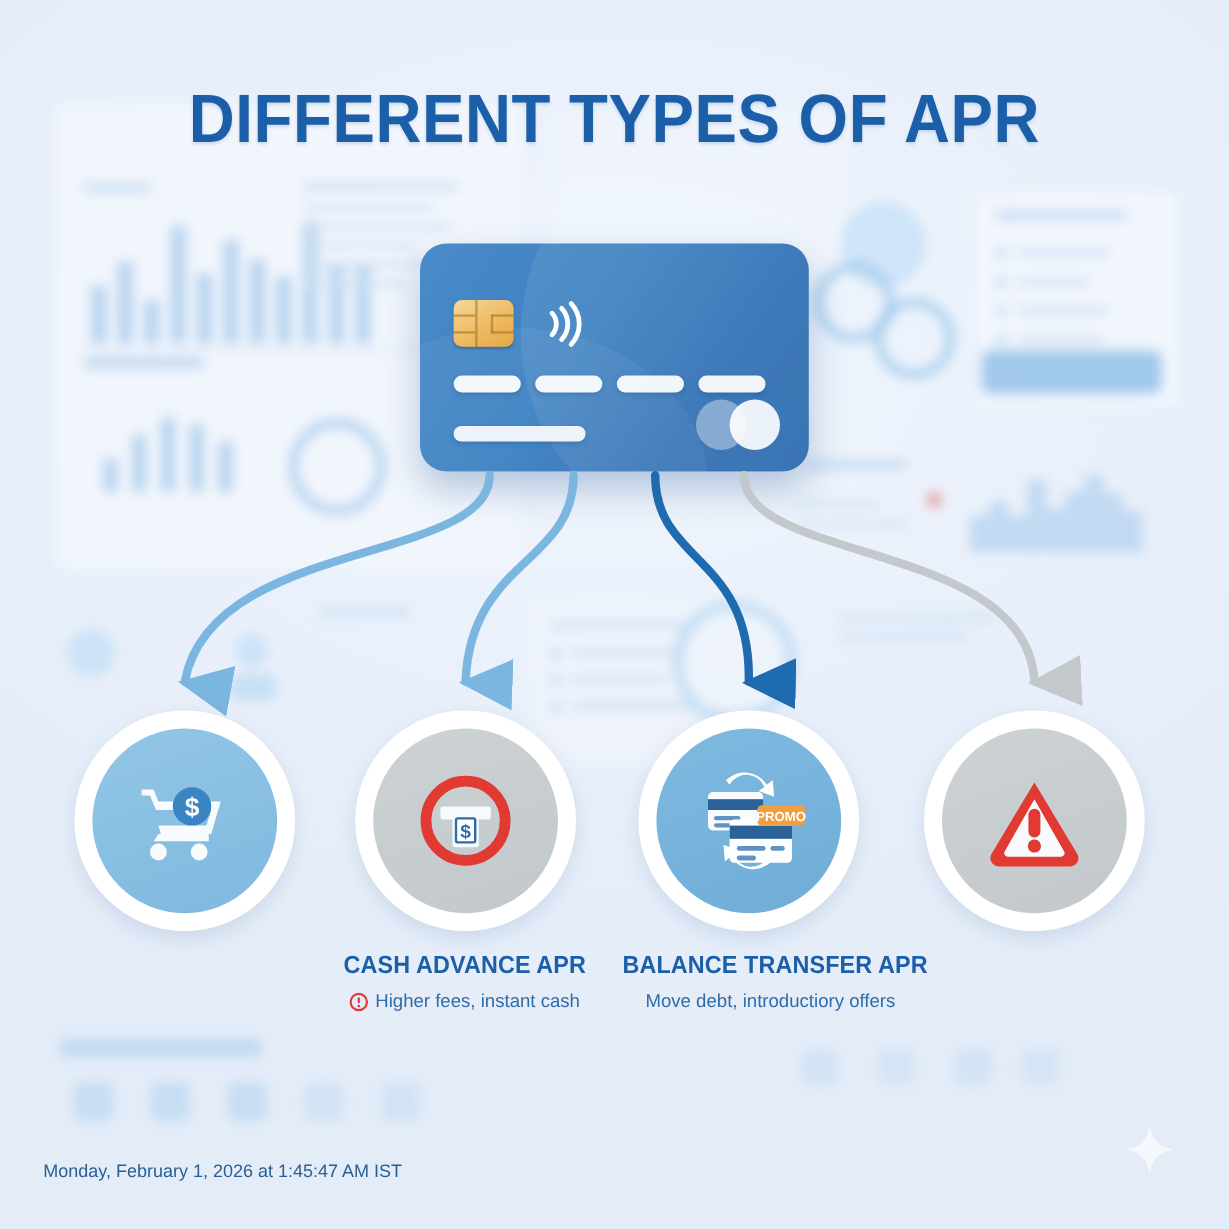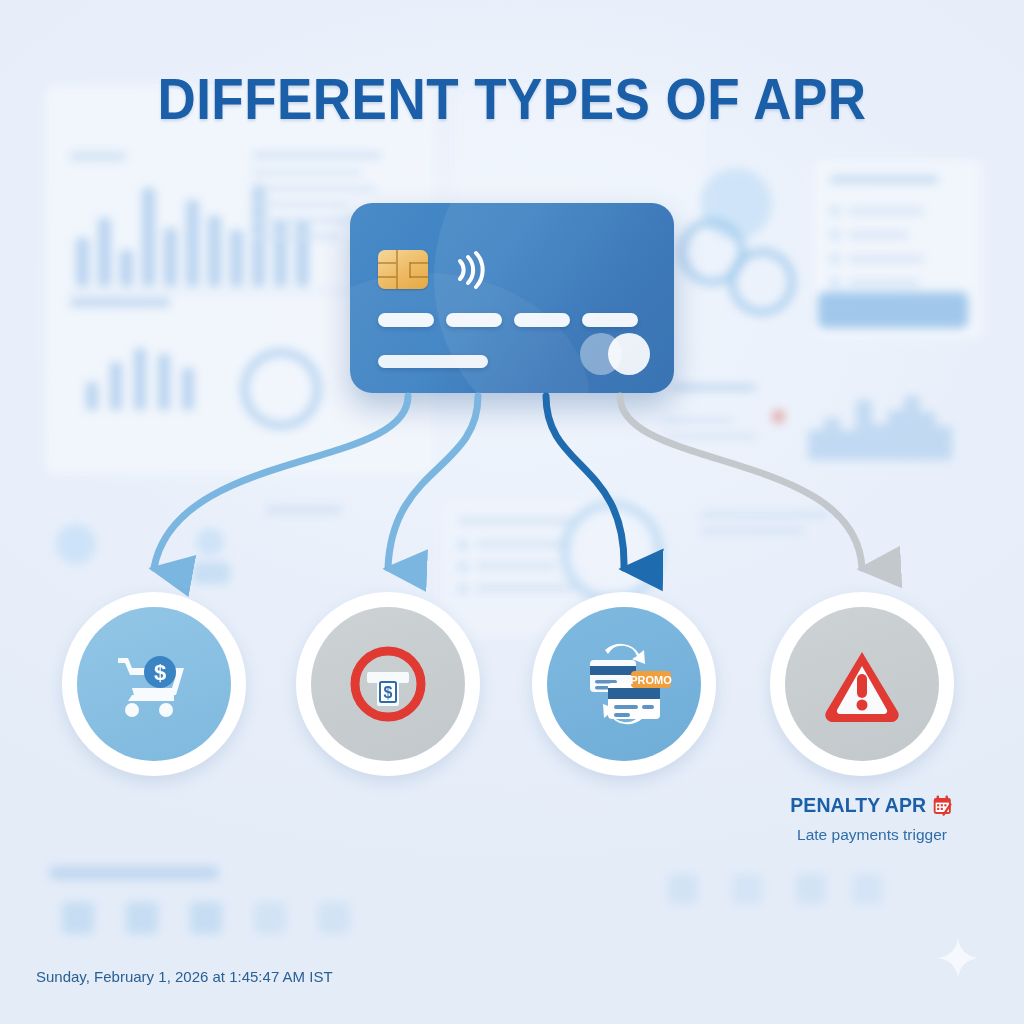--- a/index.html
+++ b/index.html
@@ -309,44 +309,39 @@
       <svg width="104" height="104" viewBox="0 0 104 104">
         <path d="M52,20 L88,80 a7 7 0 0 1 -6,10 H22 a7 7 0 0 1 -6,-10 Z" fill="#e03a33"></path>
         <path d="M52,34 L77,78 a3 3 0 0 1 -3,4 H30 a3 3 0 0 1 -3,-4 Z" fill="#f8fafb"></path>
         <rect x="47" y="42" width="10" height="24" rx="5" fill="#e03a33"></rect>
         <circle cx="52" cy="73" r="5.5" fill="#e03a33"></circle>
       </svg>
     </div>
   </div>
 
 
-
-
-  <div class="lbl" style="left:742px;width:260px;">
-    <div class="h">
-      <span>PENALTY APR</span>
-      <svg width="22" height="22" viewBox="0 0 22 22">
-        <rect x="2" y="4" width="18" height="16" rx="2.4" fill="#e03a33"></rect>
-        <rect x="4" y="8.6" width="14" height="9.4" fill="#ffffff"></rect>
-        <rect x="5" y="1.6" width="2.6" height="4" rx="1.2" fill="#e03a33"></rect>
-        <rect x="14.4" y="1.6" width="2.6" height="4" rx="1.2" fill="#e03a33"></rect>
-        <g fill="#e03a33">
-          <rect x="5.6" y="10.2" width="2.2" height="2.2"></rect>
-          <rect x="9.4" y="10.2" width="2.2" height="2.2"></rect>
-          <rect x="13.2" y="10.2" width="2.2" height="2.2"></rect>
-          <rect x="5.6" y="13.8" width="2.2" height="2.2"></rect>
-          <rect x="9.4" y="13.8" width="2.2" height="2.2"></rect>
-        </g>
-        <path d="M19.5,10.5 L12.4,20.6" stroke="#e03a33" stroke-width="2.4" stroke-linecap="round"></path>
-      </svg>
-    </div>
+  <div class="lbl" style="left:262px;">
+    <div class="h">CASH ADVANCE APR</div>
     <div class="s">
-      <span>Late payments trigger</span>
-    </div>
-  </div>
-
-  <div class="timestamp">Sunday, February 1, 2026 at 1:45:47 AM IST</div>
+      <svg width="16" height="16" viewBox="0 0 16 16">
+        <circle cx="8" cy="8" r="6.8" fill="none" stroke="#e03a33" stroke-width="1.8"></circle>
+        <rect x="7.1" y="4" width="1.8" height="5.2" rx=".9" fill="#e03a33"></rect>
+        <circle cx="8" cy="11.3" r="1.1" fill="#e03a33"></circle>
+      </svg>
+      <span>Higher fees, instant cash</span>
+    </div>
+  </div>
+
+  <div class="lbl" style="left:512px;width:260px;">
+    <div class="h">BALANCE TRANSFER APR</div>
+    <div class="s">
+      <span>Move debt, introductiory offers</span>
+    </div>
+  </div>
+
+
+  <div class="timestamp">Monday, February 1, 2026 at 1:45:47 AM IST</div>
 
   <svg class="sparkle" viewBox="0 0 44 44">
     <path d="M22,2 C24,14 30,20 42,22 C30,24 24,30 22,42 C20,30 14,24 2,22 C14,20 20,14 22,2 Z" fill="#ffffff" opacity=".85"></path>
   </svg>
 
 </div>
 
 </body></html>

